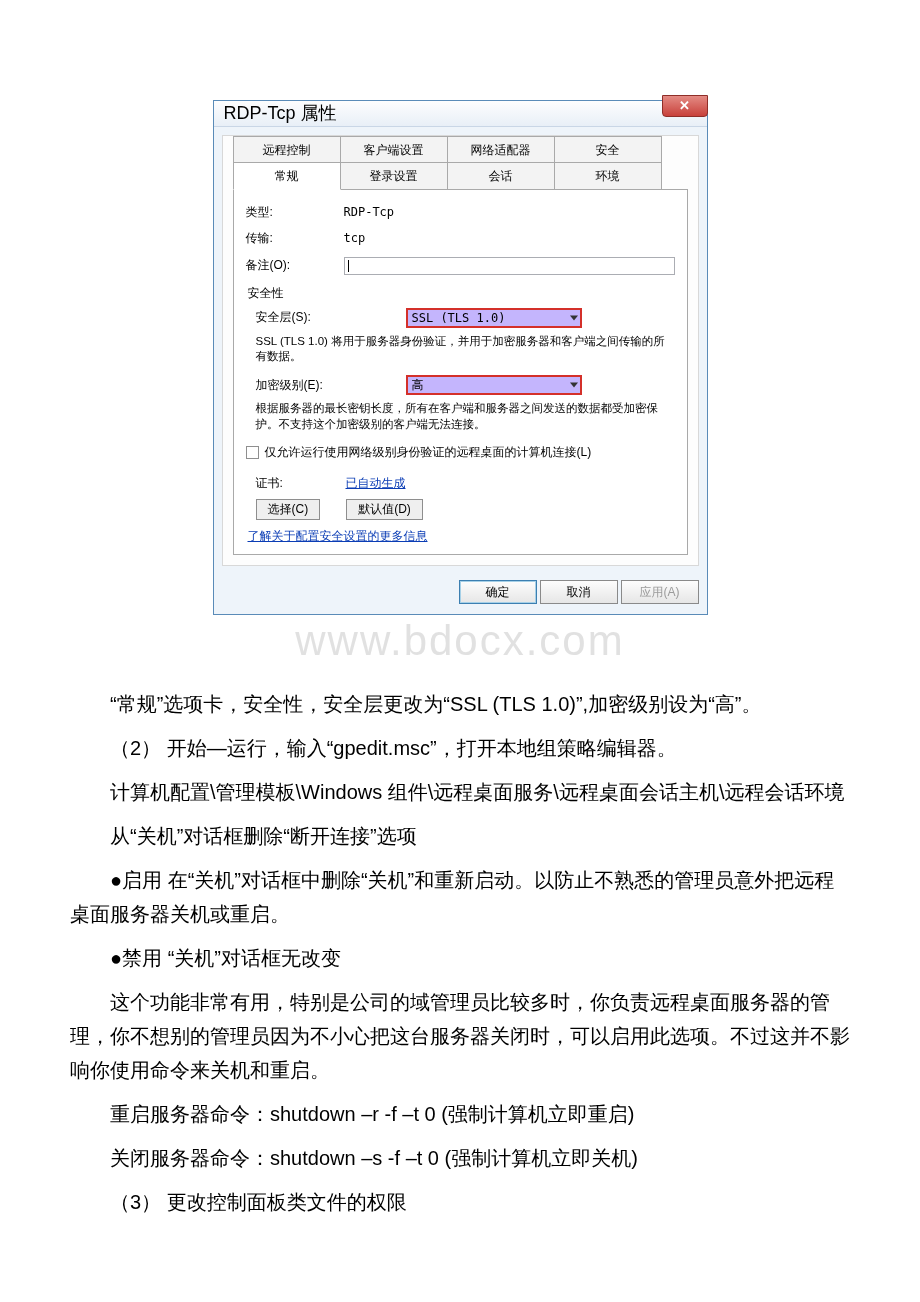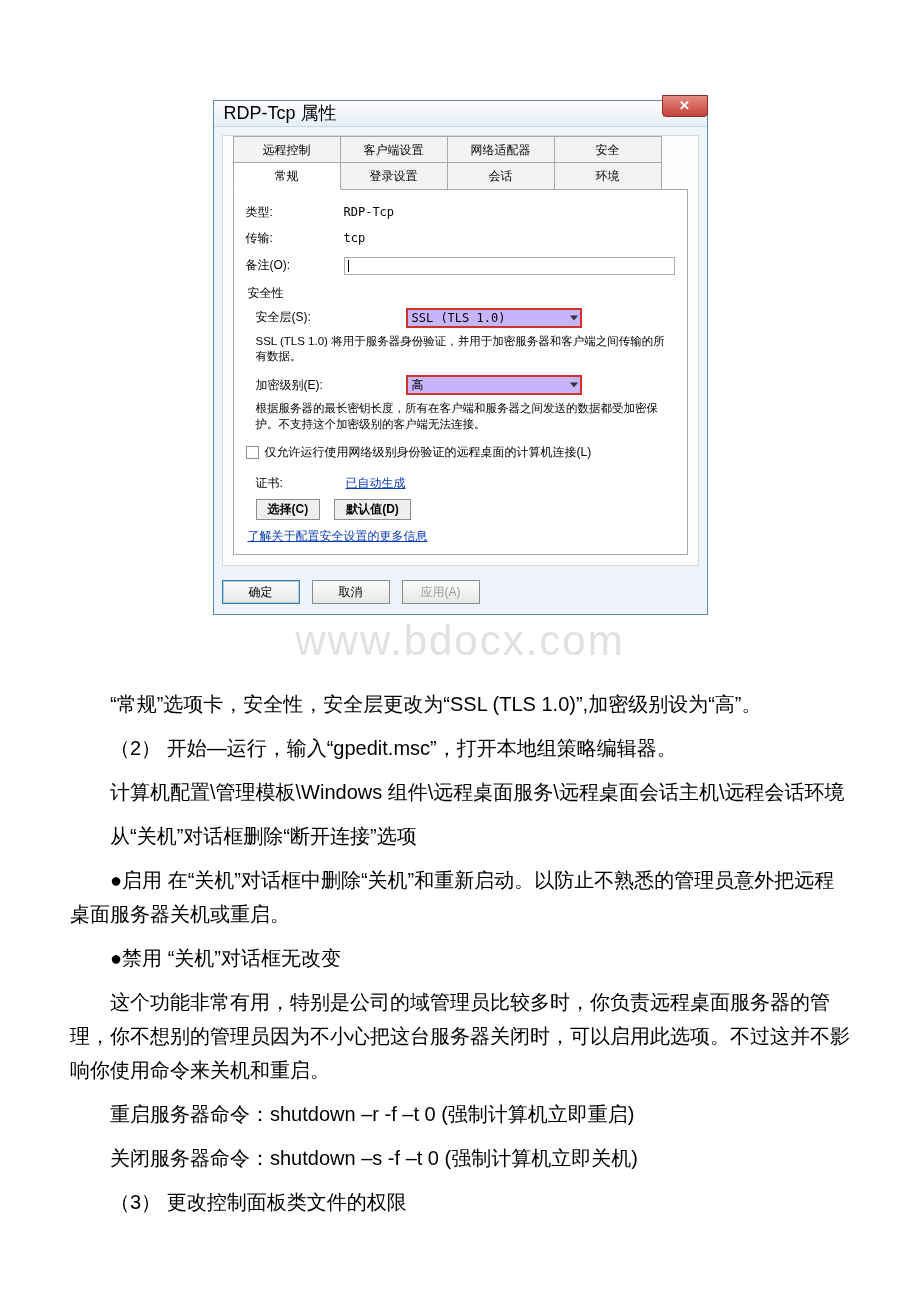--- a/index.html
+++ b/index.html
@@ -125,24 +125,25 @@
   .link { color: #0b3db5; text-decoration: underline; cursor: pointer; }
   .btn-small {
     border: 1px solid #8e8e8e;
     background: #efefef;
     padding: 1px 11px;
     height: 21px;
     font-size: 12px;
     display: inline-flex;
     align-items: center;
   }
-  .btns-inline { display: flex; gap: 14px; margin: 4px 0 6px; font-weight: bold; }
+  .btns-inline { display: flex; gap: 26px; margin: 4px 0 6px; }
   .dialog-footer {
     display: flex;
-    gap: 12px;
+    justify-content: flex-end;
+    gap: 3px;
     padding: 6px 8px 10px;
     background: #eef4fa;
   }
   .d-btn {
     border: 1px solid #8a8a8a;
     background: linear-gradient(#fdfdfd, #e6e6e6);
     width: 78px;
     height: 24px;
     font-size: 12px;
     display: flex;

